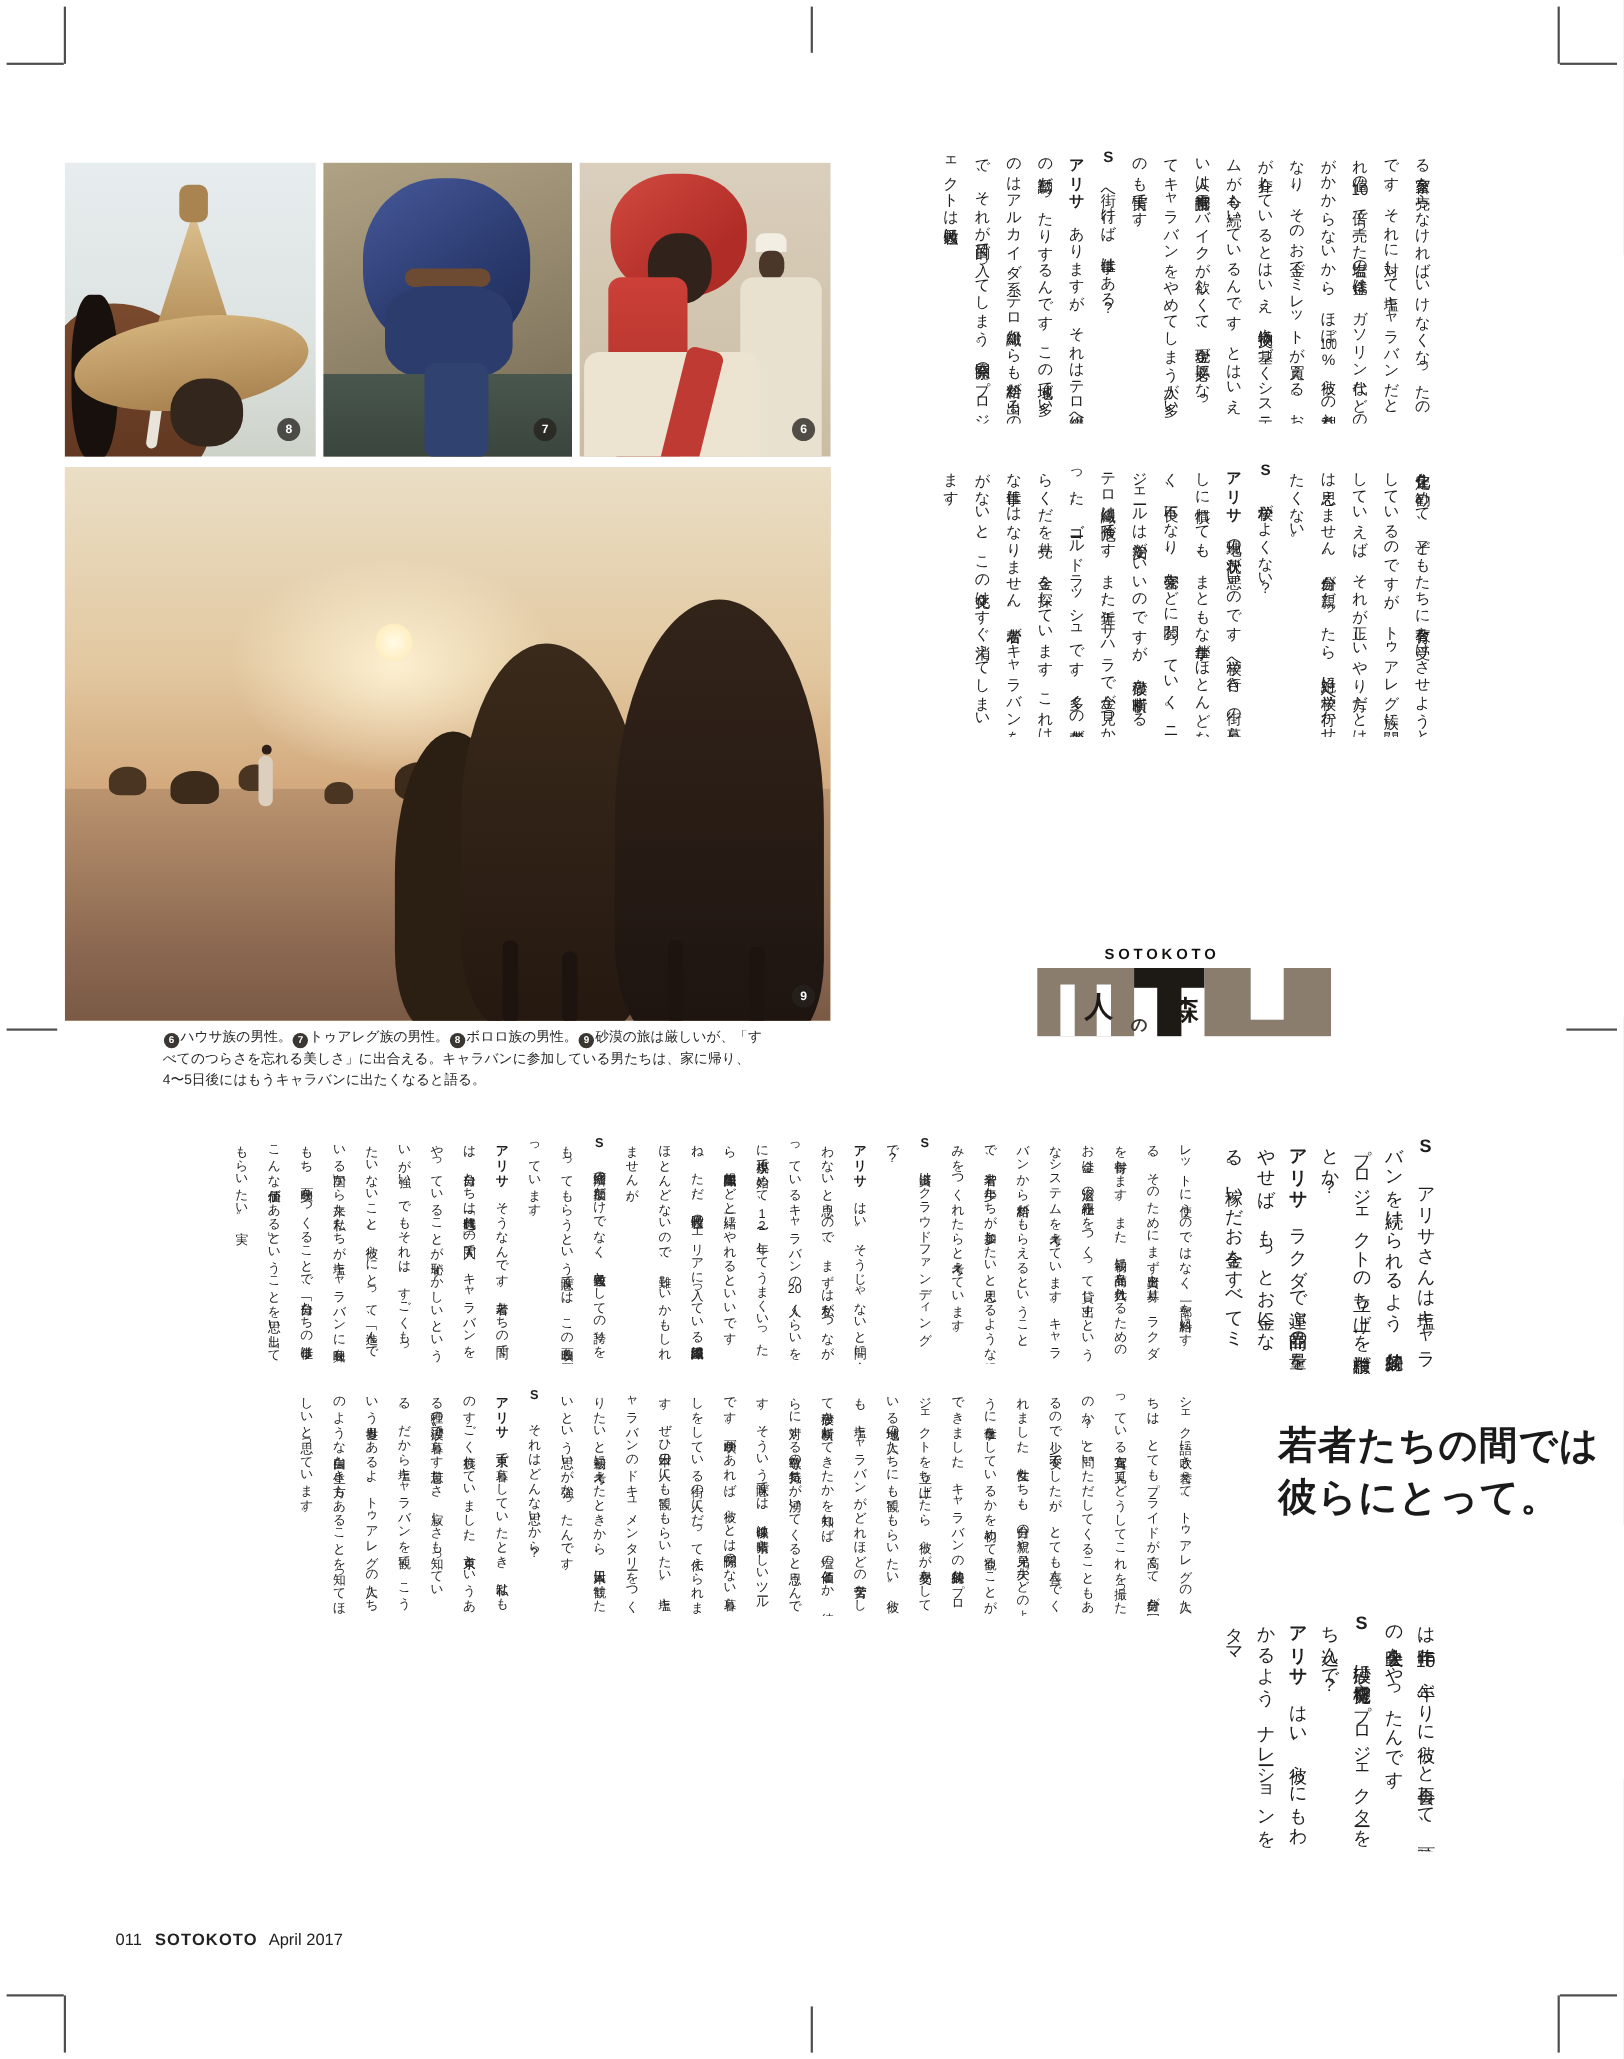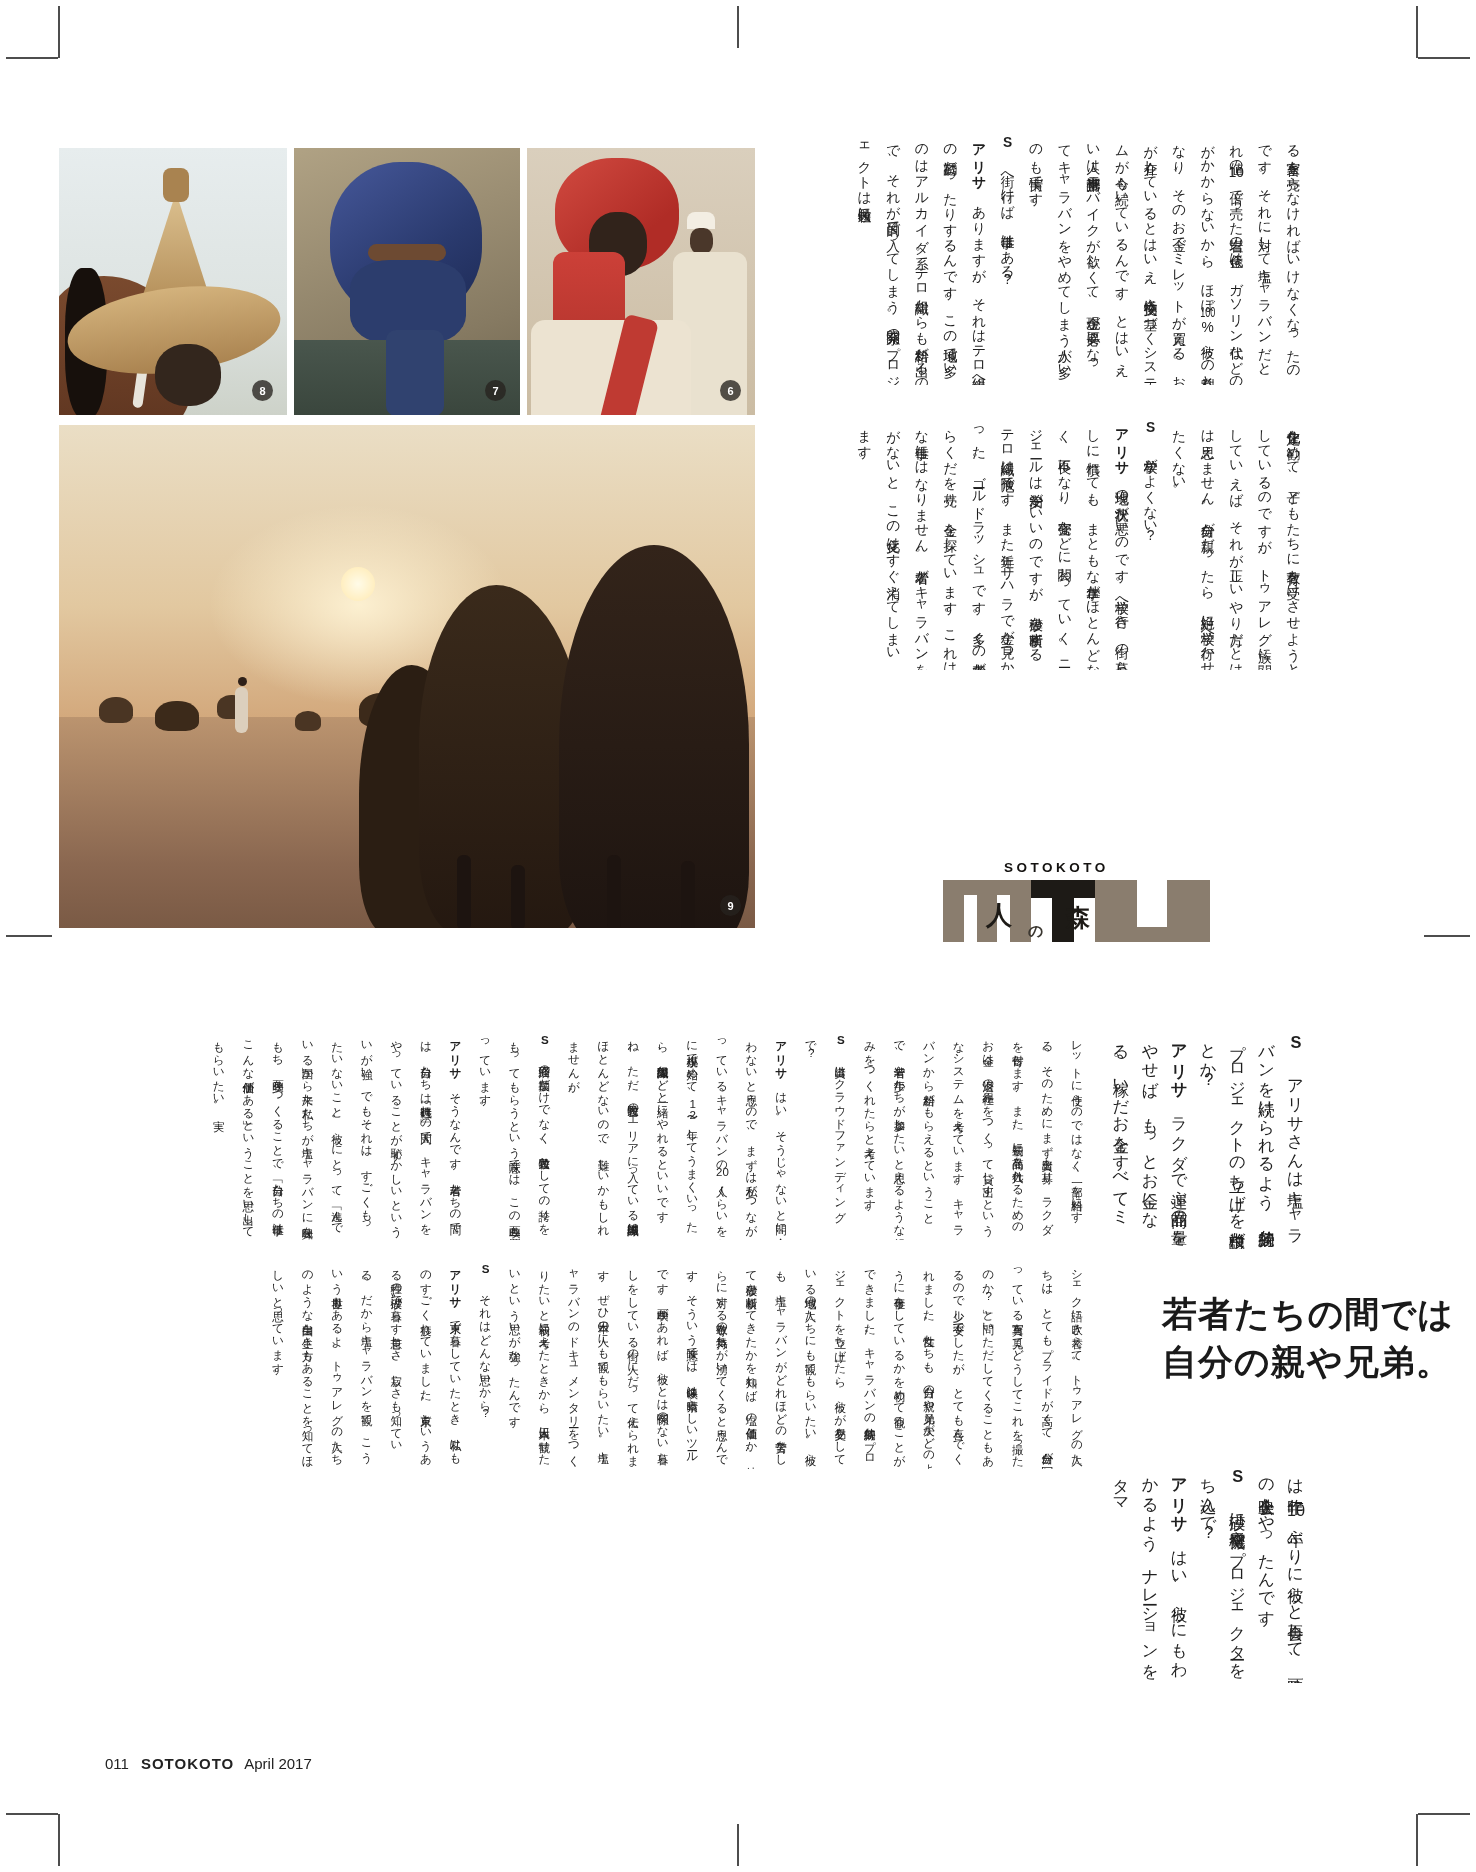--- a/index.html
+++ b/index.html
@@ -174,20 +174,21 @@
     <div class="fg3"></div>
     <div class="fg1"></div>
     <div class="fg2"></div>
     <div class="leg l1"></div>
     <div class="leg l2"></div>
     <div class="leg l3"></div>
     <div class="leg l4"></div>
     <div class="badge" style="right:14px;bottom:12px;">9</div>
   </div>
 
+  <div class="caption"><span class="cap-badge">6</span>ハウサ族の男性。<span class="cap-badge">7</span>トゥアレグ族の男性。<span class="cap-badge">8</span>ボロロ族の男性。<span class="cap-badge">9</span>砂漠の旅は厳しいが、「すべてのつらさを忘れる美しさ」に出合える。キャラバンに参加している男たちは、家に帰り、4〜5日後にはもうキャラバンに出たくなると語る。</div>
 
   <div class="vtext band-top" style="right:169px;top:135px;width:487px;height:250px;">
       <p>る家畜を売らなければいけなくなったのです。それに対して塩キャラバンだと、仕入れ値の<span class="tcy">10</span>倍で売った岩塩の代金は、ガソリン代などの経費がかからないから、ほぼ<span class="tcy">100</span>%彼らの利益となり、そのお金でミレットが買える。お金が介在しているとはいえ、物々交換に基づくシステムが今も続いているんです。とはいえ、若い人は携帯電話やバイクが欲しくて、現金が必要になってキャラバンをやめてしまう人が多いのも実情です。</p>
       <p><b class="spk">S</b>　街へ行けば、仕事はある?</p>
       <p><b class="spk">アリサ</b>　ありますが、それはテロ組織への勧誘だったりするんです。この地域で多いのはアルカイダ系。テロ組織からも給料が出るので、それが目的で入ってしまう。開発系のプロジェクトは遊牧民に</p>
     </div>
   <div class="vtext band-top" style="right:169px;top:420px;width:487px;height:250px;">
       <p>定住化を勧めて、子どもたちに教育を受けさせようとしているのですが、トゥアレグ族に関していえば、それが正しいやり方だとは私は思えません。自分が親だったら、絶対に学校へ行かせたくない。</p>
       <p><b class="spk">S</b>　学校がよくない?</p>
       <p><b class="spk">アリサ</b>　現地の状況が悪いのです。学校へ行き、街の暮らしに慣れても、まともな仕事がほとんどなく、不良になり、密売などに関わっていく。ニジェールは治安がいいのですが、砂漠を横断するテロ組織は危険です。また近年、サハラで金が見つかった。ゴールドラッシュです。多くの若者がらくだを売り、金を探しています。これは持続的な仕事にはなりません。若者がキャラバンを継がないと、この文化はすぐ消えてしまいます。</p>
@@ -209,21 +210,21 @@
   <div class="logo-kanji" id="k-no">の</div>
   <div class="logo-kanji" id="k-mori">森</div>
 
   <div class="vtext band-qa" style="right:166px;top:1033px;width:204px;height:216px;">
       <p><b class="spk">S</b>　アリサさんは塩キャラバンを続けられるよう、持続的な支援プロジェクトの立ち上げを検討中だとか?</p>
       <p><b class="spk">アリサ</b>　ラクダで運ぶ商品の量を増やせば、もっとお金になる。稼いだお金をすべてミ</p>
     </div>
 
   <div class="pull-quote">
     <div>若者たちの間では</div>
-    <div>自分の親や兄弟。</div>
+    <div>彼らにとって。</div>
   </div>
 
   <div class="vtext band-qa" style="right:166px;top:1467px;width:204px;height:216px;">
       <p>は昨年、<span class="tcy">10</span>年ぶりに彼らと再会して、映画の上映会をやったんです。</p>
       <p><b class="spk">S</b>　砂漠に発電機やプロジェクターを持ち込んで?</p>
       <p><b class="spk">アリサ</b>　はい、彼らにもわかるよう、ナレーションをタマ</p>
     </div>
 
   <div class="vtext band-main" style="right:384px;top:1033px;width:890px;height:207px;">
       <p>レットに使うのではなく、一部を給料にする。そのためにまず出資を募り、ラクダを寄付します。また、最初に商品を仕入れるためのお金は、返済の仕組みをつくって貸し出すという持続的なシステムを考えています。キャラバンから給料がもらえるということで、若者や少年たちが参加したいと思えるような仕組みをつくれたらと考えています。</p>

